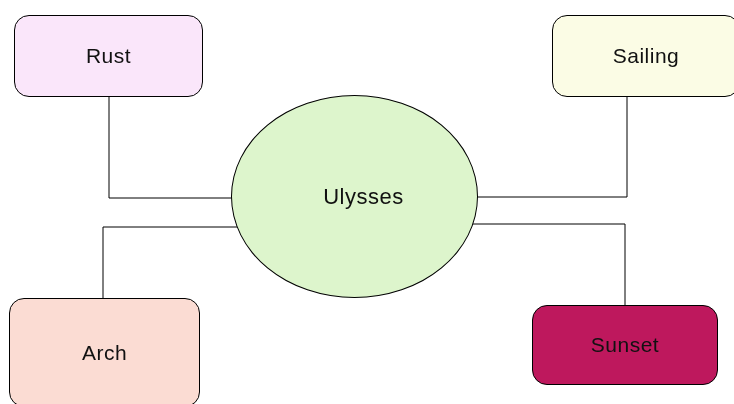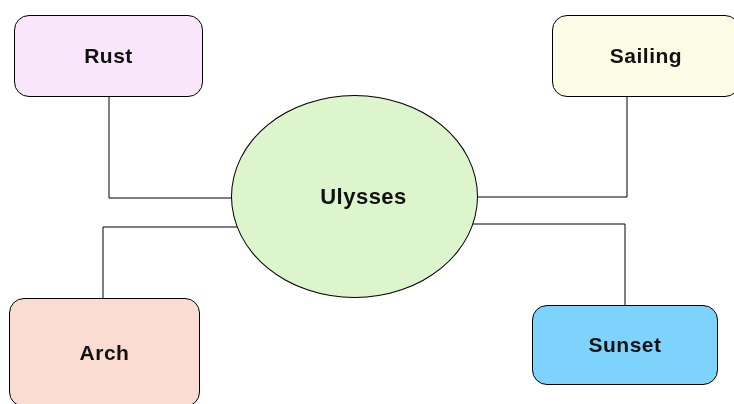--- a/index.html
+++ b/index.html
@@ -31,21 +31,21 @@
     justify-content: center;
     cursor: default;
   }
   .rect-node {
     border-radius: 15px;
   }
   .ellipse-node {
     border-radius: 50%;
   }
   .node-label {
-    font-weight: bold;
+    font-weight: normal;
     font-size: 21px;
     color: #111111;
     letter-spacing: 0.5px;
   }
   .center-label {
     font-size: 22px;
     margin-left: 18px;
   }
   #node-rust    { left: 14px;  top: 15px;  width: 189px; height: 82px; }
   #node-sailing { left: 552px; top: 15px;  width: 188px; height: 82px; }
@@ -70,21 +70,21 @@
   </div>
 
   <div id="node-sailing" class="node rect-node" style="background: rgb(251, 252, 229);">
     <span class="node-label">Sailing</span>
   </div>
 
   <div id="node-arch" class="node rect-node" style="background: rgb(251, 220, 211);">
     <span class="node-label">Arch</span>
   </div>
 
-  <div id="node-sunset" class="node rect-node" style="background: #7dd3fc;">
+  <div id="node-sunset" class="node rect-node" style="background: #be185d;">
     <span class="node-label">Sunset</span>
   </div>
 
   <div id="node-center" class="node ellipse-node" style="background: rgb(221, 245, 204);">
     <span class="node-label center-label">Ulysses</span>
   </div>
 
 </div>
 
 </body></html>

